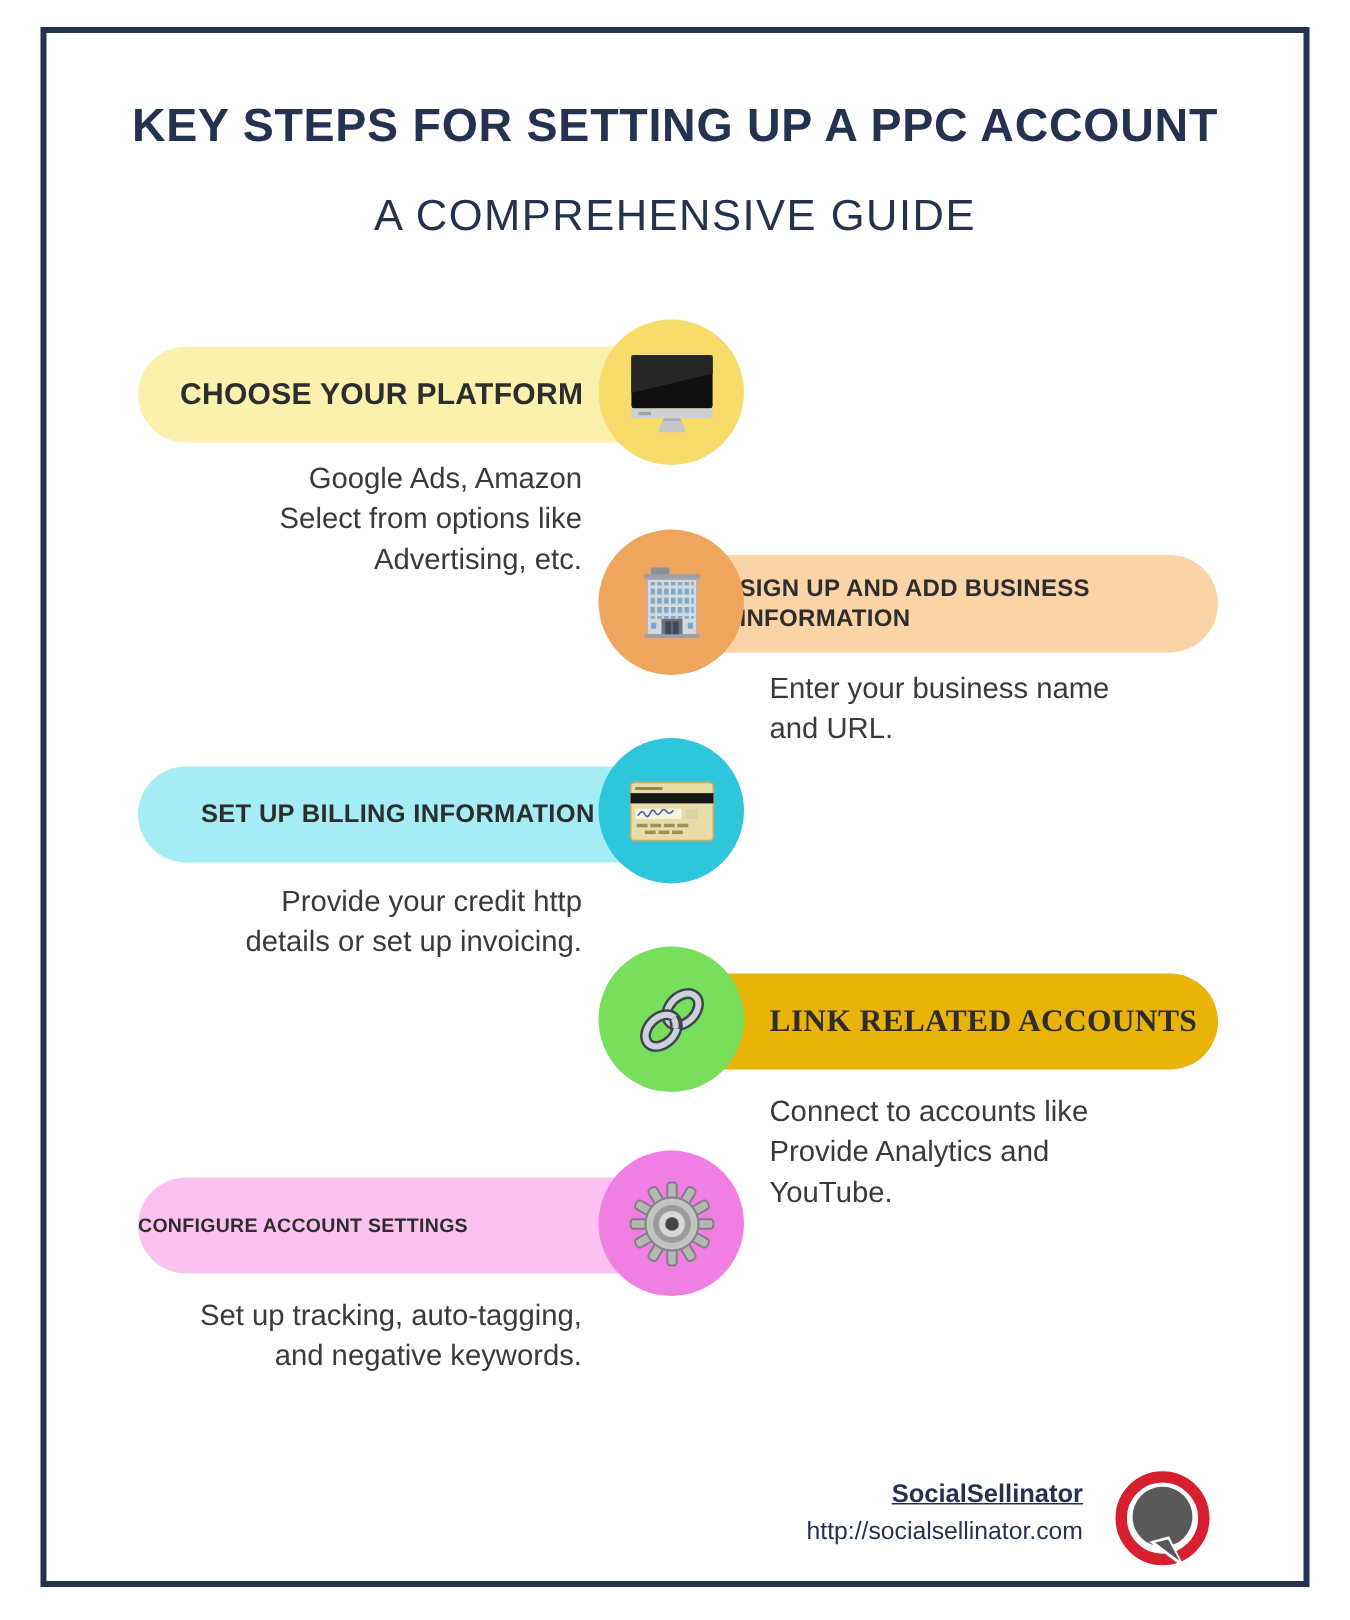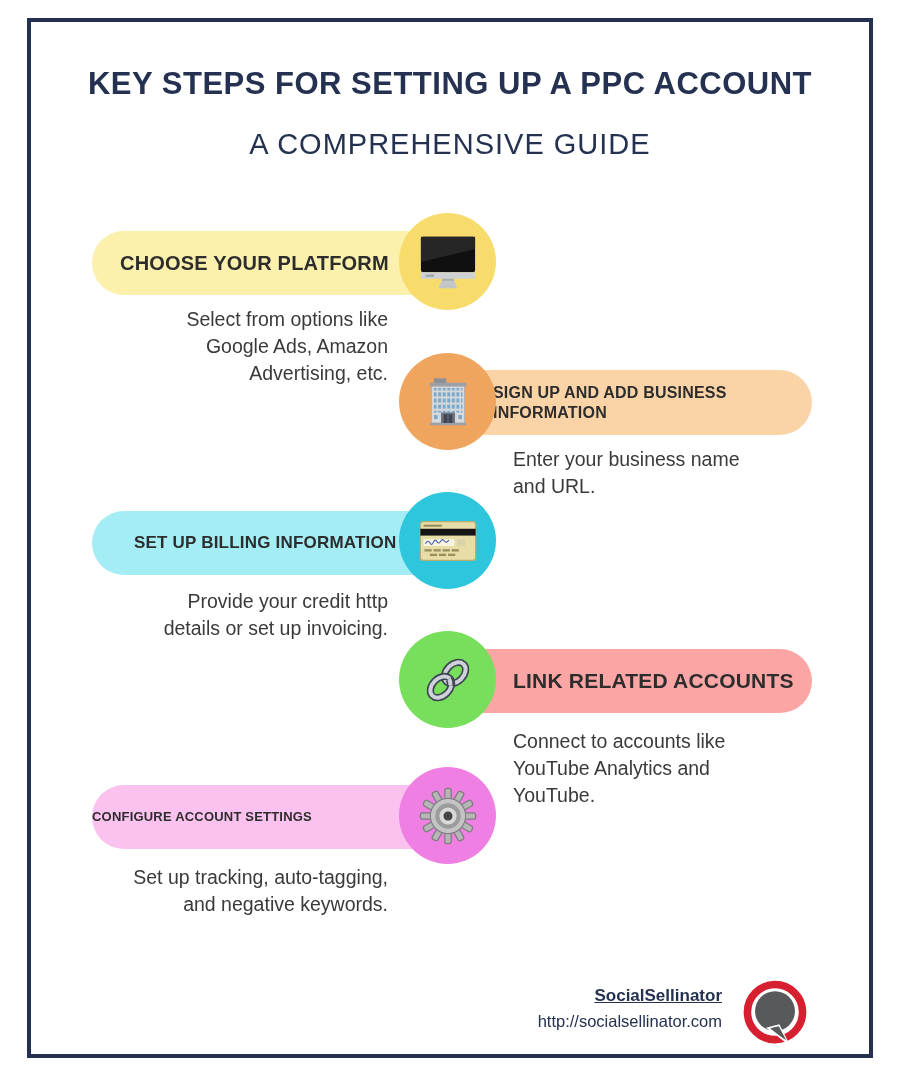--- a/index.html
+++ b/index.html
@@ -80,22 +80,22 @@
     <svg width="60" height="56" viewBox="0 0 64 60">
       <rect x="3" y="3" width="58" height="38" rx="2.5" fill="#101010"></rect>
       <polygon points="3,3 61,3 61,16 3,30" fill="#262626"></polygon>
       <rect x="3" y="41" width="58" height="7" fill="#ced1d3"></rect>
       <rect x="8" y="43.5" width="9" height="2.4" fill="#9fa6ab"></rect>
       <polygon points="26,48 38,48 42,58 22,58" fill="#c2c6c8"></polygon>
       <polygon points="26,48 38,48 38.6,50 25.4,50" fill="#a9aeb1"></polygon>
     </svg>
   </div>
   <div class="desc desc-right s1-desc">
+    <div>Google Ads, Amazon</div>
     <div>Select from options like</div>
-    <div>Google Ads, Amazon</div>
     <div>Advertising, etc.</div>
   </div>
 
   <div class="pill s2-pill" style="background: rgb(250, 211, 166);">
     <div class="label">
       <div>SIGN UP AND ADD BUSINESS</div>
       <div>INFORMATION</div>
     </div>
   </div>
   <div class="circle s2-circle" style="background: rgb(240, 165, 95);">
@@ -142,40 +142,40 @@
       <rect x="12" y="37" width="8" height="2.6" fill="#9a9160"></rect>
       <rect x="22" y="37" width="8" height="2.6" fill="#9a9160"></rect>
       <rect x="32" y="37" width="8" height="2.6" fill="#9a9160"></rect>
     </svg>
   </div>
   <div class="desc desc-right s3-desc">
     <div>Provide your credit http</div>
     <div>details or set up invoicing.</div>
   </div>
 
-  <div class="pill s4-pill" style="background: #fca5a5;">
+  <div class="pill s4-pill" style="background: #eab308; font-family: Liberation Serif, serif;">
     <div class="label">
       <div>LINK RELATED ACCOUNTS</div>
     </div>
   </div>
   <div class="circle s4-circle" style="background: rgb(119, 223, 92);">
     <svg width="58" height="58" viewBox="0 0 64 64">
       <g transform="rotate(45 32 32)">
         <ellipse cx="32" cy="21" rx="9.5" ry="13.5" fill="none" stroke="#3f4450" stroke-width="8"></ellipse>
         <ellipse cx="32" cy="21" rx="9.5" ry="13.5" fill="none" stroke="#ccd1da" stroke-width="4.4"></ellipse>
         <ellipse cx="32" cy="43" rx="9.5" ry="13.5" fill="none" stroke="#3f4450" stroke-width="8"></ellipse>
         <ellipse cx="32" cy="43" rx="9.5" ry="13.5" fill="none" stroke="#ccd1da" stroke-width="4.4"></ellipse>
         <path d="M32 30.5 a9.5 13.5 0 0 1 6 4" fill="none" stroke="#3f4450" stroke-width="8"></path>
         <path d="M32 30.5 a9.5 13.5 0 0 1 6 4" fill="none" stroke="#ccd1da" stroke-width="4.4"></path>
       </g>
     </svg>
   </div>
   <div class="desc desc-left s4-desc">
     <div>Connect to accounts like</div>
-    <div>YouTube Analytics and</div>
+    <div>Provide Analytics and</div>
     <div>YouTube.</div>
   </div>
 
   <div class="pill s5-pill" style="background: rgb(251, 194, 239);">
     <div class="label">
       <div>CONFIGURE ACCOUNT SETTINGS</div>
     </div>
   </div>
   <div class="circle s5-circle" style="background: rgb(240, 127, 227);">
     <svg width="58" height="58" viewBox="0 0 64 64">

